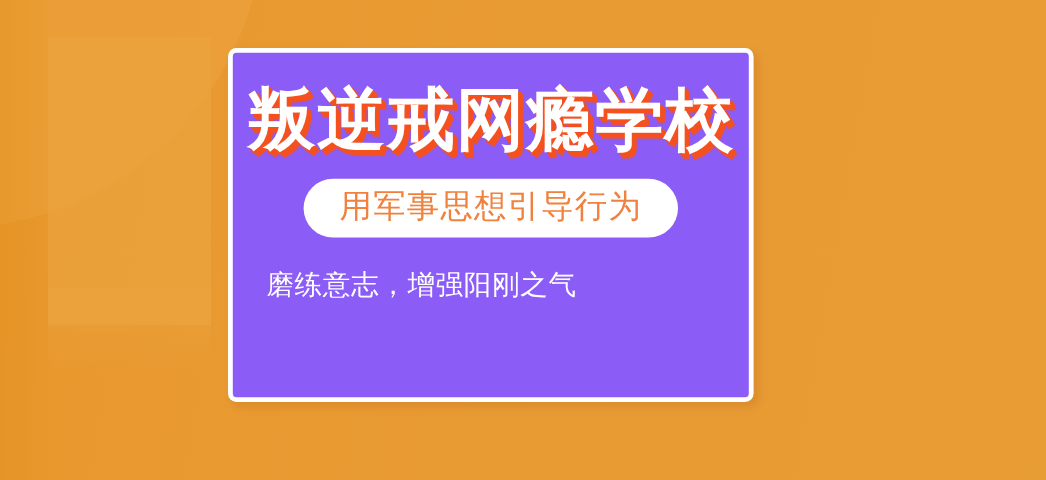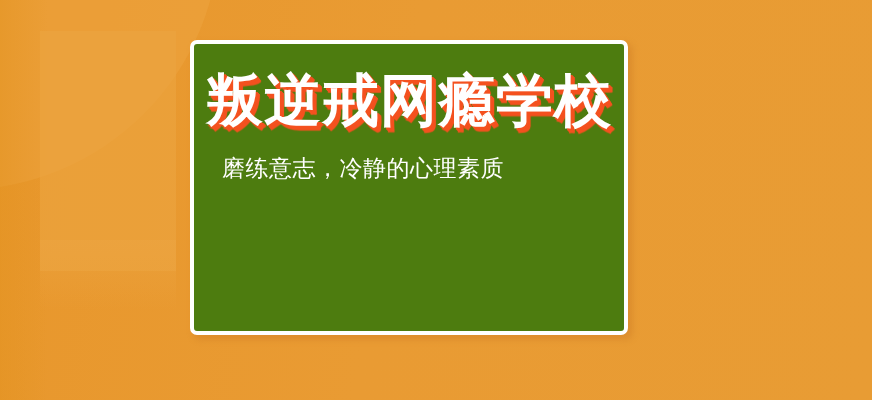--- a/index.html
+++ b/index.html
@@ -71,21 +71,21 @@
   }
   .panel {
     position: absolute;
     left: 190px;
     top: 40px;
     width: 438px;
     height: 295px;
     box-sizing: border-box;
     border: 4px solid #ffffff;
     border-radius: 7px;
-    background: #4d7c0f;
+    background: #8b5cf6;
   }
   .panel-inner {
     position: absolute;
     inset: 0;
     display: flex;
     flex-direction: column;
     align-items: center;
     justify-content: flex-start;
   }
 
@@ -143,21 +143,22 @@
   <div class="bg-rect"></div>
   <div class="bg-rect-fade"></div>
 
   <div class="panel-shadow"></div>
 
   <div class="panel">
     <div class="panel-inner">
 
       <div class="headline">叛逆戒网瘾学校</div>
 
+      <div class="pill">用军事思想引导行为</div>
 
       <div class="body-lines">
-        <div class="body-line">磨练意志，冷静的心理素质</div>
+        <div class="body-line">磨练意志，增强阳刚之气</div>
       </div>
 
     </div>
   </div>
 
 </div>
 
 </body></html>

